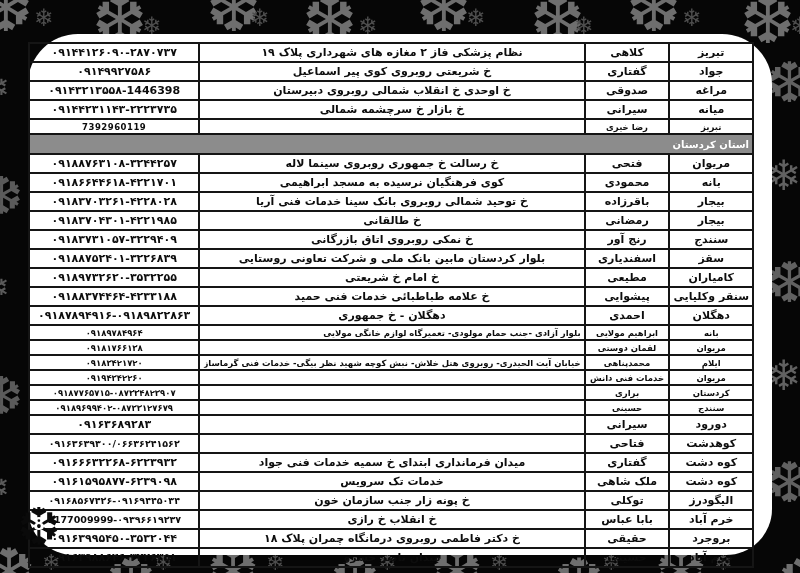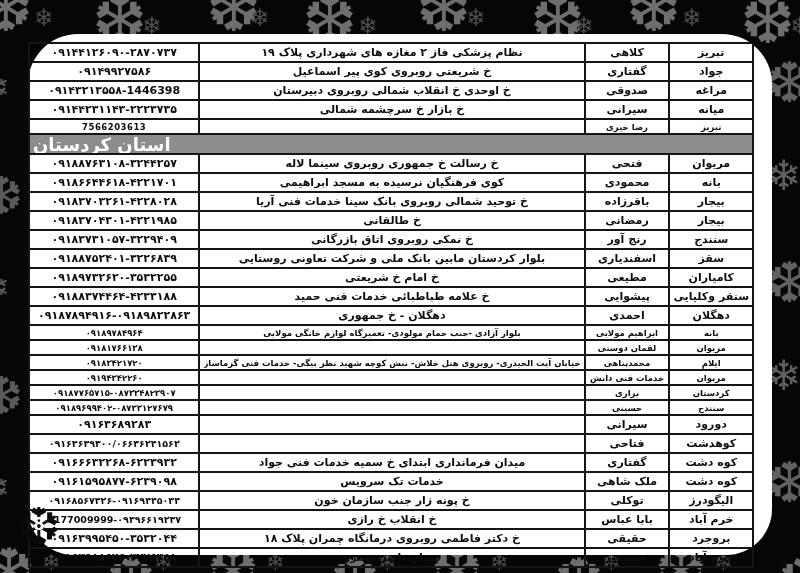--- a/index.html
+++ b/index.html
@@ -21,26 +21,26 @@
   table.dir td{
     border:2px solid #151515;
     color:#0d0d0d;font-weight:bold;
     text-align:center;vertical-align:middle;
     white-space:nowrap;overflow:hidden;
     padding:0 3px;font-size:11px;height:17px;line-height:15px;
   }
   td.addr{text-align:right;padding-right:5px;border-radius:8px;}
   td.phone span{direction:ltr;unicode-bidi:isolate;letter-spacing:0.5px;}
   tr.sm td{height:13px;font-size:8.5px;line-height:12px;}
-  tr.sm td.addr{text-align:center;}
+  tr.sm td.addr{text-align:right;}
   tr.phone-sm td.phone{font-size:9.5px;}
   tr.section-row td{
     background:#8c8c8c;color:#ffffff;
-    font-size:18px;height:18px;line-height:17px;
-    border:2px solid #151515;text-align:left;
+    font-size:10px;height:18px;line-height:17px;
+    border:2px solid #151515;text-align:right;
   }
   .page-badge{position:absolute;left:10px;top:498px;width:58px;height:62px;z-index:3;}
   .page-badge .badge-flake{
     position:absolute;left:0;top:0;font-size:52px;color:#0a0a0a;line-height:58px;width:58px;text-align:center;
   }
   .page-badge .badge-num{
     position:absolute;left:0;top:16px;width:58px;text-align:center;
     color:#ffffff;font-size:17px;font-weight:bold;z-index:4;
   }
 </style>
@@ -121,21 +121,21 @@
         <tr>
           <td>میانه</td>
           <td>سیرانی</td>
           <td class="addr">خ بازار خ سرچشمه شمالی</td>
           <td class="phone"><span dir="ltr">۰۹۱۴۴۲۳۱۱۴۳-۲۲۲۳۷۳۵</span></td>
         </tr>
         <tr class="sm">
           <td>تبریز</td>
           <td>رضا خیری</td>
           <td class="addr">&nbsp;</td>
-          <td class="phone"><span dir="ltr">7566203613</span></td>
+          <td class="phone"><span dir="ltr">7392960119</span></td>
         </tr>
         <tr class="section-row">
           <td colspan="4">استان کردستان</td>
         </tr>
         <tr>
           <td>مریوان</td>
           <td>فتحی</td>
           <td class="addr">خ رسالت خ جمهوری روبروی سینما لاله</td>
           <td class="phone"><span dir="ltr">۰۹۱۸۸۷۶۳۱۰۸-۳۲۴۴۲۵۷</span></td>
         </tr>

